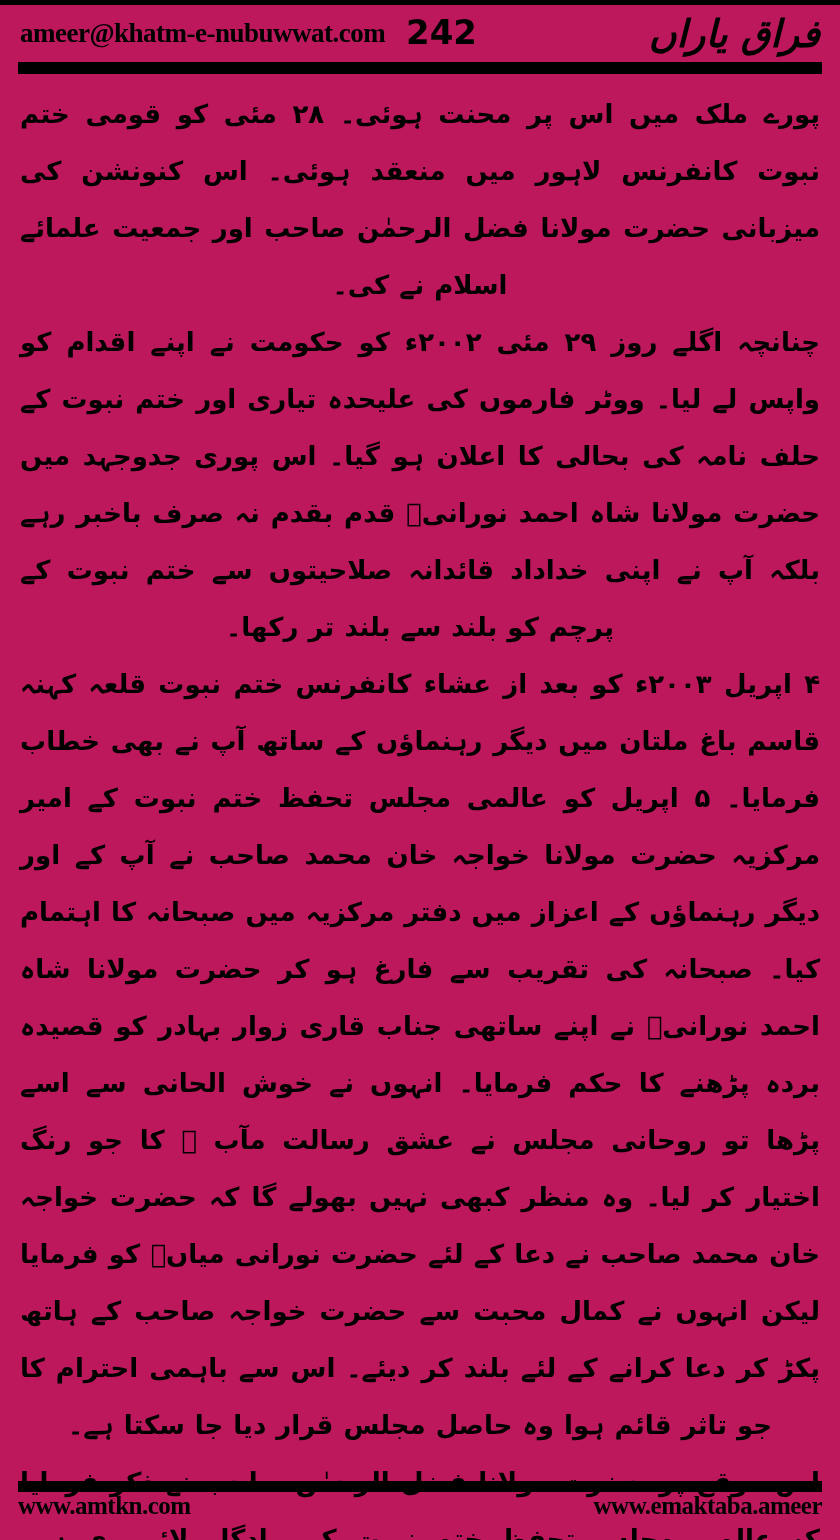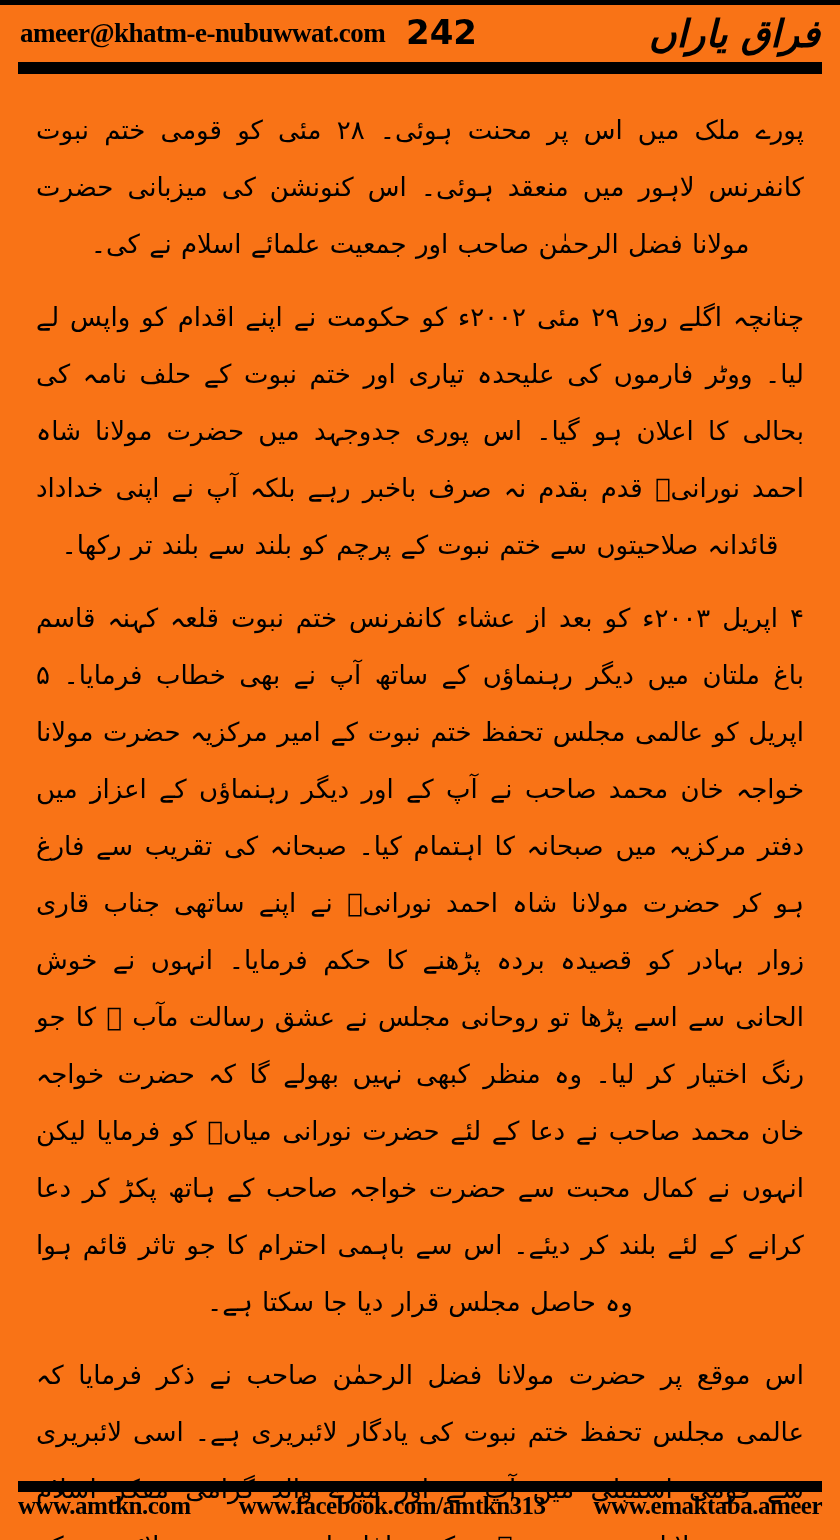--- a/index.html
+++ b/index.html
@@ -1,20 +1,20 @@
 <!DOCTYPE html>
 <html lang="ur"><head>
 <meta charset="utf-8">
 <style>
   html,body{margin:0;padding:0;background:#e8e8e8;}
   .page{
     position:relative;
     width:840px;height:1540px;
     margin:0 auto;
-    background:#f97316;
+    background:#be185d;
     color:#000;
     overflow:hidden;
     font-family:"DejaVu Sans", sans-serif;
   }
   .topbar{
     position:absolute;top:0;left:0;right:0;height:5px;background:#000;
   }
   .header{
     position:absolute;top:10px;left:18px;right:18px;height:50px;
   }
@@ -38,23 +38,24 @@
     position:absolute;top:62px;left:18px;right:18px;height:12px;background:#000;
   }
   .body-text{
     position:absolute;top:86px;left:20px;right:20px;bottom:64px;
     direction:rtl;
     font-size:26px;line-height:57px;
     text-align:justify;
     word-spacing:1px;
   }
   .body-text p{
-    margin:16px;padding:0;
+    margin:0;padding:0;
     text-align:justify;
     text-align-last:center;
+    font-weight:bold;
   }
   .body-text p.full-last{
     text-align-last:justify;
   }
   .footer-rule{
     position:absolute;top:1481px;left:18px;right:18px;height:11px;background:#000;
   }
   .footer{
     position:absolute;top:1492px;left:18px;right:18px;height:36px;
     display:flex;justify-content:space-between;align-items:flex-start;
@@ -81,17 +82,16 @@
     <p>پورے ملک میں اس پر محنت ہوئی۔ ۲۸ مئی کو قومی ختم نبوت کانفرنس لاہور میں منعقد ہوئی۔ اس کنونشن کی میزبانی حضرت مولانا فضل الرحمٰن صاحب اور جمعیت علمائے اسلام نے کی۔</p>
     <p>چنانچہ اگلے روز ۲۹ مئی ۲۰۰۲ء کو حکومت نے اپنے اقدام کو واپس لے لیا۔ ووٹر فارموں کی علیحدہ تیاری اور ختم نبوت کے حلف نامہ کی بحالی کا اعلان ہو گیا۔ اس پوری جدوجہد میں حضرت مولانا شاہ احمد نورانیؒ قدم بقدم نہ صرف باخبر رہے بلکہ آپ نے اپنی خداداد قائدانہ صلاحیتوں سے ختم نبوت کے پرچم کو بلند سے بلند تر رکھا۔</p>
     <p>۴ اپریل ۲۰۰۳ء کو بعد از عشاء کانفرنس ختم نبوت قلعہ کہنہ قاسم باغ ملتان میں دیگر رہنماؤں کے ساتھ آپ نے بھی خطاب فرمایا۔ ۵ اپریل کو عالمی مجلس تحفظ ختم نبوت کے امیر مرکزیہ حضرت مولانا خواجہ خان محمد صاحب نے آپ کے اور دیگر رہنماؤں کے اعزاز میں دفتر مرکزیہ میں صبحانہ کا اہتمام کیا۔ صبحانہ کی تقریب سے فارغ ہو کر حضرت مولانا شاہ احمد نورانیؒ نے اپنے ساتھی جناب قاری زوار بہادر کو قصیدہ بردہ پڑھنے کا حکم فرمایا۔ انہوں نے خوش الحانی سے اسے پڑھا تو روحانی مجلس نے عشق رسالت مآب ﷺ کا جو رنگ اختیار کر لیا۔ وہ منظر کبھی نہیں بھولے گا کہ حضرت خواجہ خان محمد صاحب نے دعا کے لئے حضرت نورانی میاںؒ کو فرمایا لیکن انہوں نے کمال محبت سے حضرت خواجہ صاحب کے ہاتھ پکڑ کر دعا کرانے کے لئے بلند کر دیئے۔ اس سے باہمی احترام کا جو تاثر قائم ہوا وہ حاصل مجلس قرار دیا جا سکتا ہے۔</p>
     <p class="full-last">اس موقع پر حضرت مولانا فضل الرحمٰن صاحب نے ذکر فرمایا کہ عالمی مجلس تحفظ ختم نبوت کی یادگار لائبریری ہے۔ اسی لائبریری سے قومی اسمبلی میں آپ نے اور میرے والد گرامی مفکر اسلام حضرت مولانا مفتی محمودؒ نے کیس لڑا تھا۔ یہ سنتے ہی لائبریری کے معائنہ کے لئے دیوانہ وار کھڑے ہو گئے۔ حضرت مولانا فضل الرحمٰن، حضرت مولانا عزیز الرحمٰن جالندھری نے لائبریری کا معائنہ کرایا۔ پون گھنٹہ تک لائبریری کے مختلف شعبہ جات کو گہری نظر سے دیکھتے رہے۔ اس دن انکشاف ہوا کہ ایک عالم دین اور قومی رہنما ہونے کے ناطے ہزاروں مصروفیات کے باوجود آپ کو کتابوں سے کتنا عشق ہے۔ حضرت مولانا فضل الرحمٰن صاحب نے باتوں باتوں میں حضرت مولانا شاہ احمد نورانیؒ کی ذاتی لائبریری کی وسعتوں کا ذکر کیا تو حضرت مولانا شاہ احمد نورانیؒ کا کتب سے عشق واشگاف ہو گیا۔ آبدیدہ ہو گئے اور فرمایا کہ مولانا کتابیں ہی تو اصل میرا سرمایہ</p>
   </div>
 
   <div class="footer-rule"></div>
 
   <div class="footer">
     <span>www.amtkn.com</span>
-    <span>www.facebook.com/amtkn313</span>
     <span>www.emaktaba.ameer</span>
   </div>
 
 </div>
 
 </body></html>

